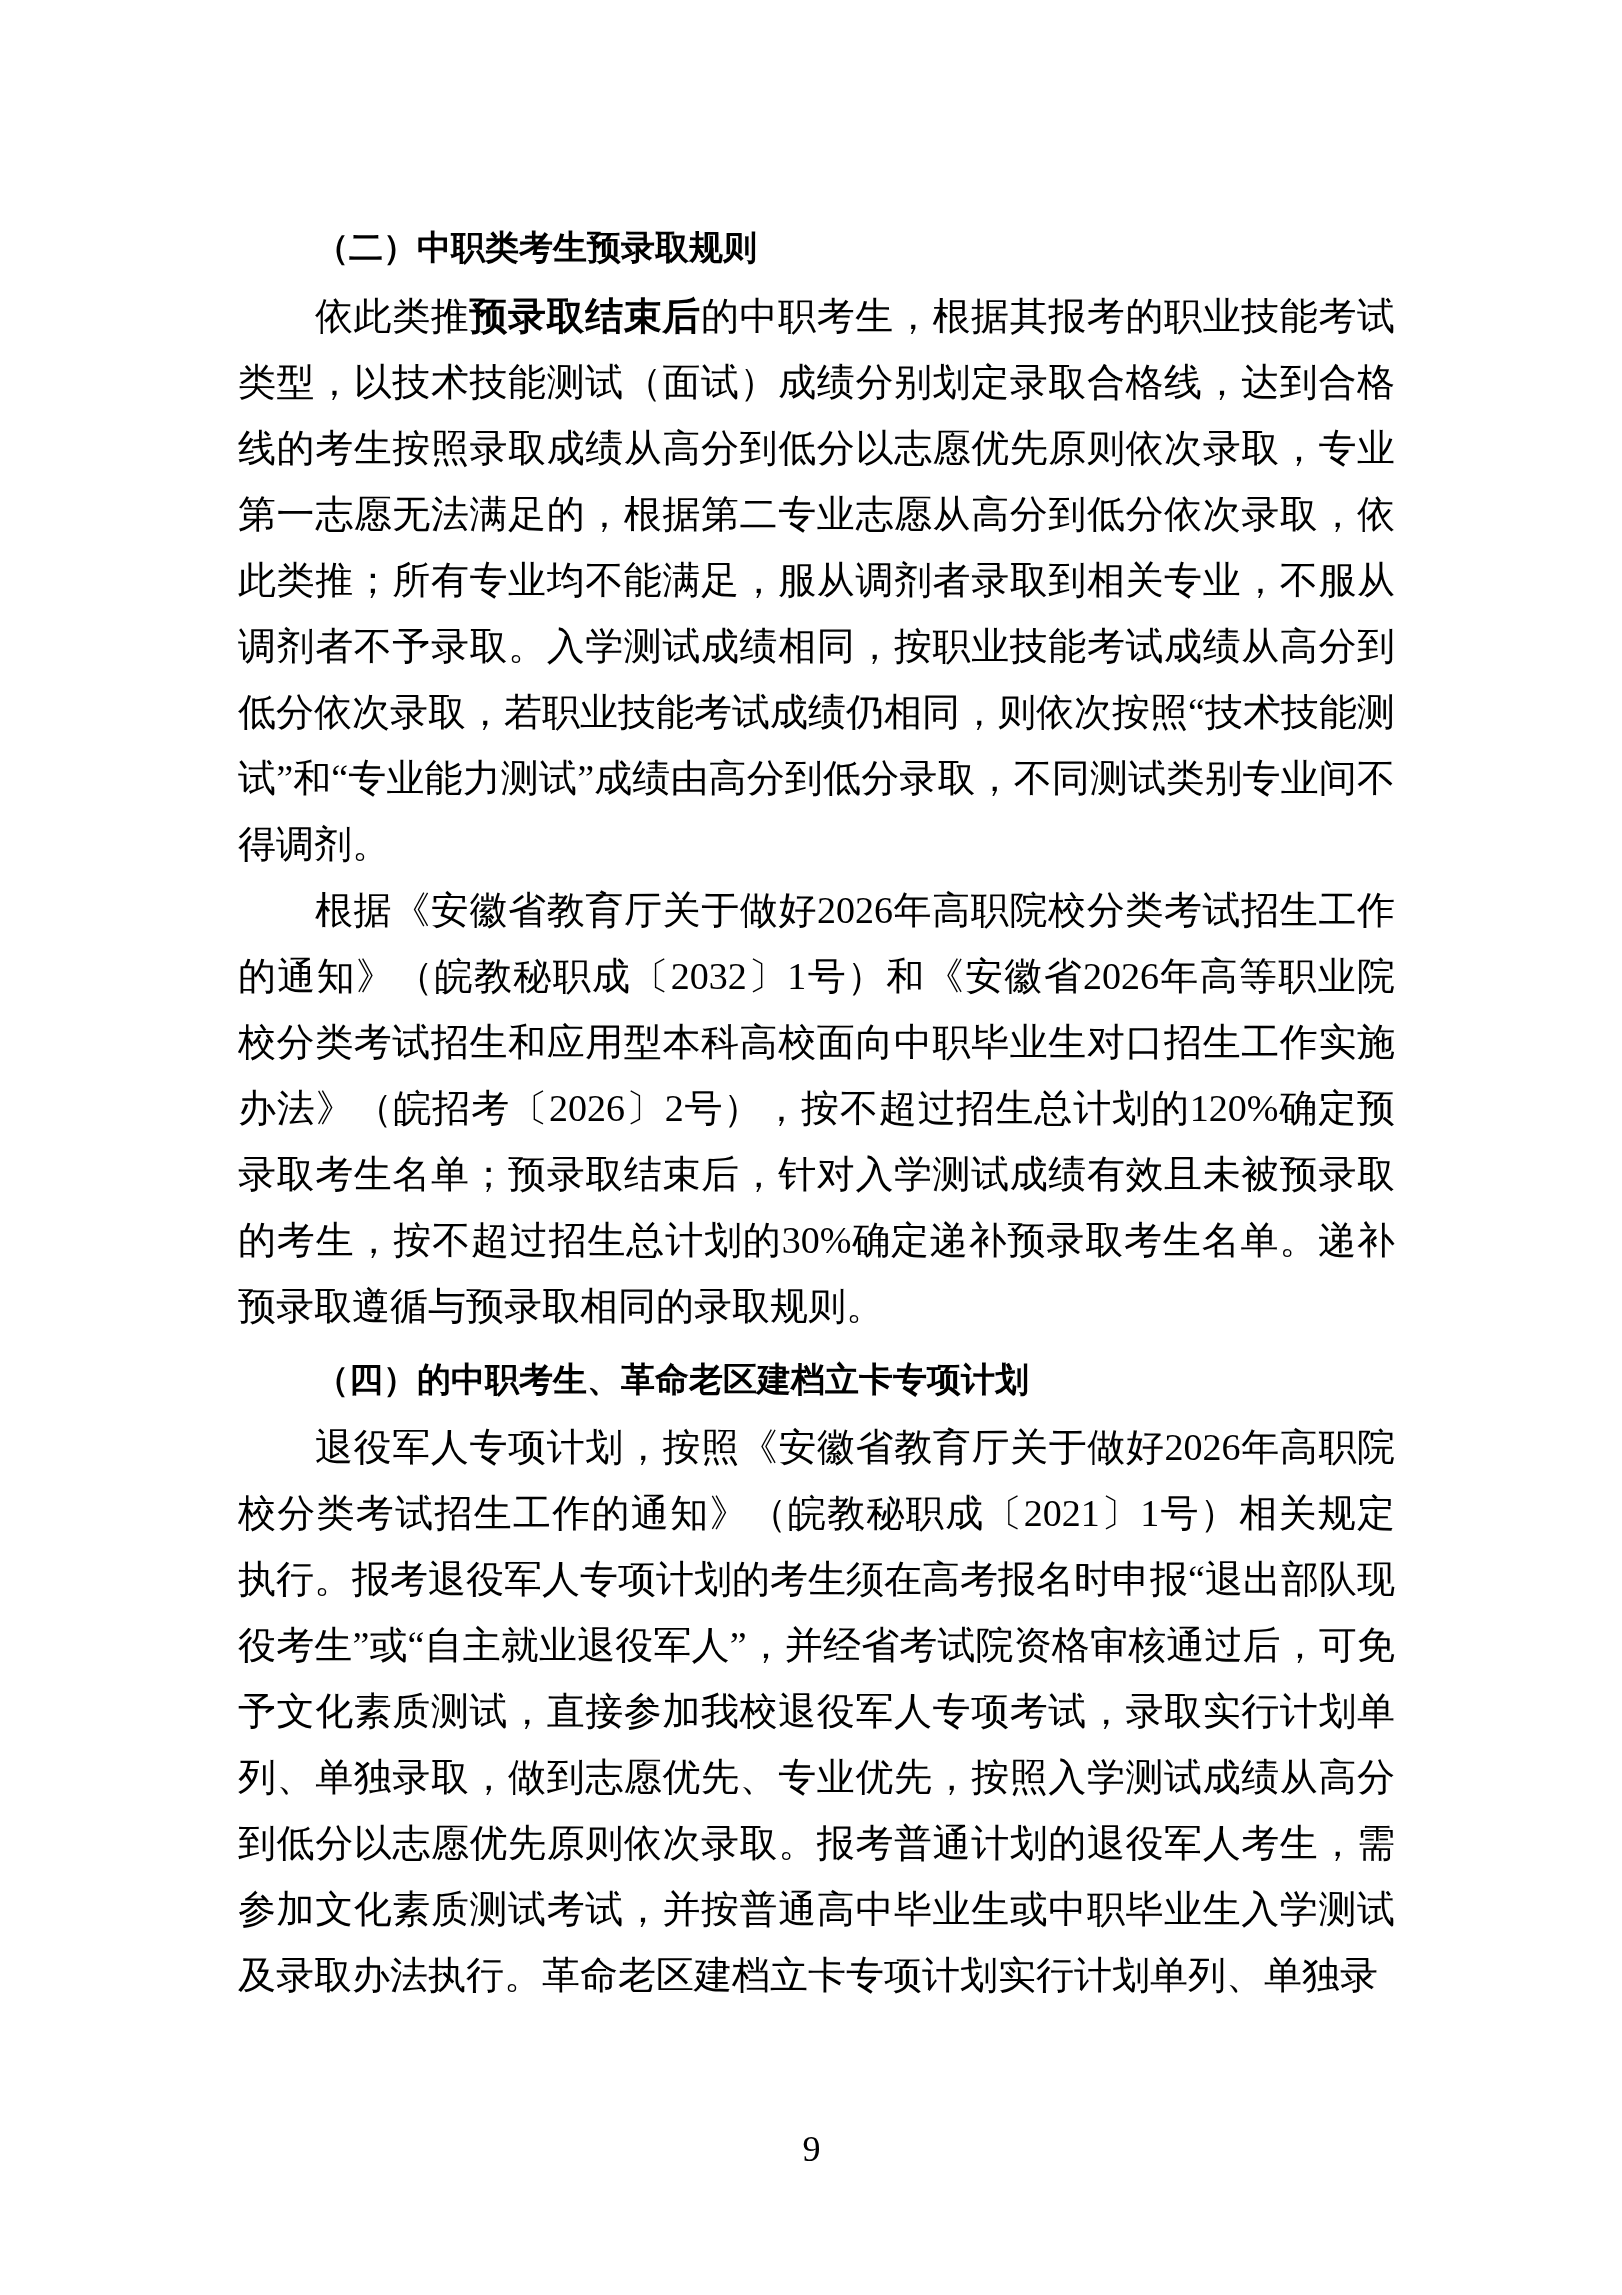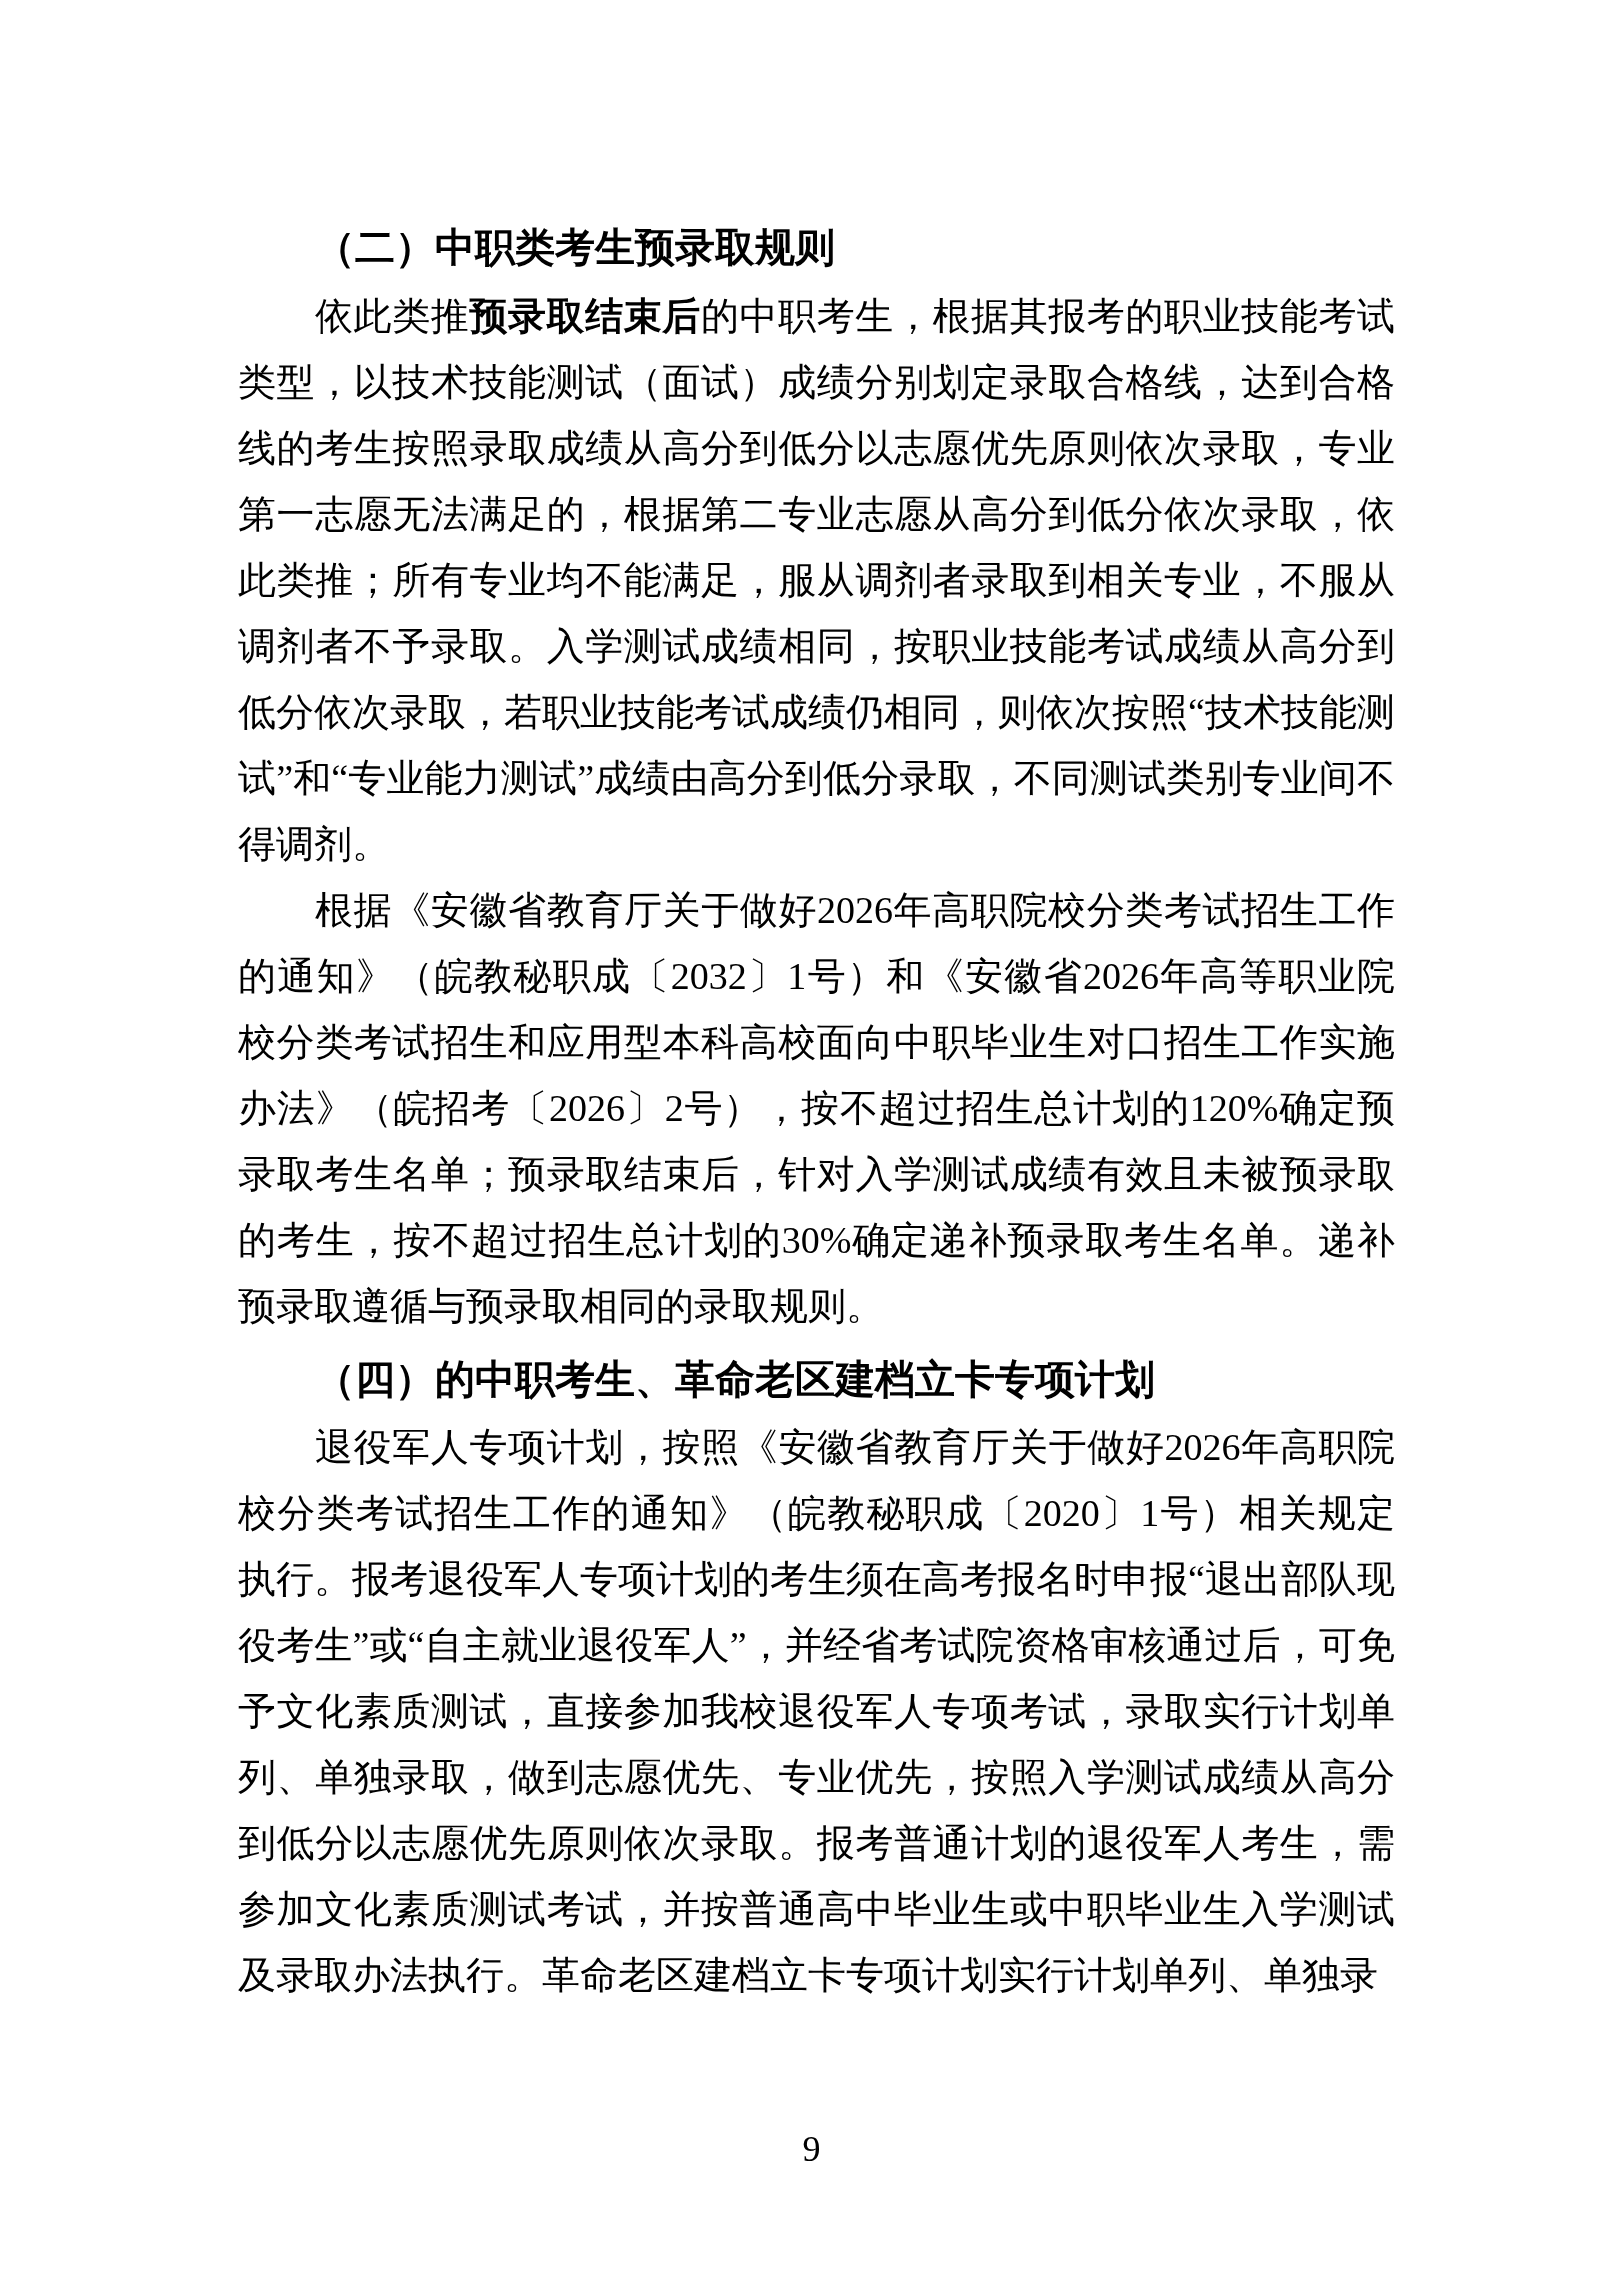--- a/index.html
+++ b/index.html
@@ -28,21 +28,21 @@
     left: 238px;
     top: 207px;
     width: 1157px;
     font-size: 38px;
     line-height: 66px;
     text-align: justify;
     text-justify: inter-ideograph;
   }
   .heading {
     font-weight: bold;
-    font-size: 40px;
+    font-size: 34px;
     margin: 8px 0 1.6px 0;
     text-indent: 77px;
     text-align: left;
   }
   .para {
     margin: 0;
     text-indent: 77px;
   }
   .bold {
     font-weight: bold;
@@ -58,17 +58,17 @@
 </style>
 </head>
 <body>
 
 <div class="page">
   <div class="content" id="doc-content">
       <h3 class="heading">（二）中职类考生预录取规则</h3>
       <p class="para"><span>依此类推</span><span class="bold">预录取结束后</span><span>的中职考生，根据其报考的职业技能考试类型，以技术技能测试（面试）成绩分别划定录取合格线，达到合格线的考生按照录取成绩从高分到低分以志愿优先原则依次录取，专业第一志愿无法满足的，根据第二专业志愿从高分到低分依次录取，依此类推；所有专业均不能满足，服从调剂者录取到相关专业，不服从调剂者不予录取。入学测试成绩相同，按职业技能考试成绩从高分到低分依次录取，若职业技能考试成绩仍相同，则依次按照“技术技能测试”和“专业能力测试”成绩由高分到低分录取，不同测试类别专业间不得调剂。</span></p>
       <p class="para"><span>根据《安徽省教育厅关于做好2026年高职院校分类考试招生工作的通知》（皖教秘职成〔2032〕1号）和《安徽省2026年高等职业院校分类考试招生和应用型本科高校面向中职毕业生对口招生工作实施办法》（皖招考〔2026〕2号），按不超过招生总计划的120%确定预录取考生名单；预录取结束后，针对入学测试成绩有效且未被预录取的考生，按不超过招生总计划的30%确定递补预录取考生名单。递补预录取遵循与预录取相同的录取规则。</span></p>
       <h3 class="heading">（四）的中职考生、革命老区建档立卡专项计划</h3>
-      <p class="para"><span>退役军人专项计划，按照《安徽省教育厅关于做好2026年高职院校分类考试招生工作的通知》（皖教秘职成〔2020〕1号）相关规定执行。报考退役军人专项计划的考生须在高考报名时申报“退出部队现役考生”或“自主就业退役军人”，并经省考试院资格审核通过后，可免予文化素质测试，直接参加我校退役军人专项考试，录取实行计划单列、单独录取，做到志愿优先、专业优先，按照入学测试成绩从高分到低分以志愿优先原则依次录取。报考普通计划的退役军人考生，需参加文化素质测试考试，并按普通高中毕业生或中职毕业生入学测试及录取办法执行。革命老区建档立卡专项计划实行计划单列、单独录</span></p>
+      <p class="para"><span>退役军人专项计划，按照《安徽省教育厅关于做好2026年高职院校分类考试招生工作的通知》（皖教秘职成〔2021〕1号）相关规定执行。报考退役军人专项计划的考生须在高考报名时申报“退出部队现役考生”或“自主就业退役军人”，并经省考试院资格审核通过后，可免予文化素质测试，直接参加我校退役军人专项考试，录取实行计划单列、单独录取，做到志愿优先、专业优先，按照入学测试成绩从高分到低分以志愿优先原则依次录取。报考普通计划的退役军人考生，需参加文化素质测试考试，并按普通高中毕业生或中职毕业生入学测试及录取办法执行。革命老区建档立卡专项计划实行计划单列、单独录</span></p>
     </div>
   <div class="page-number">9</div>
 </div>
 
 
 </body></html>

